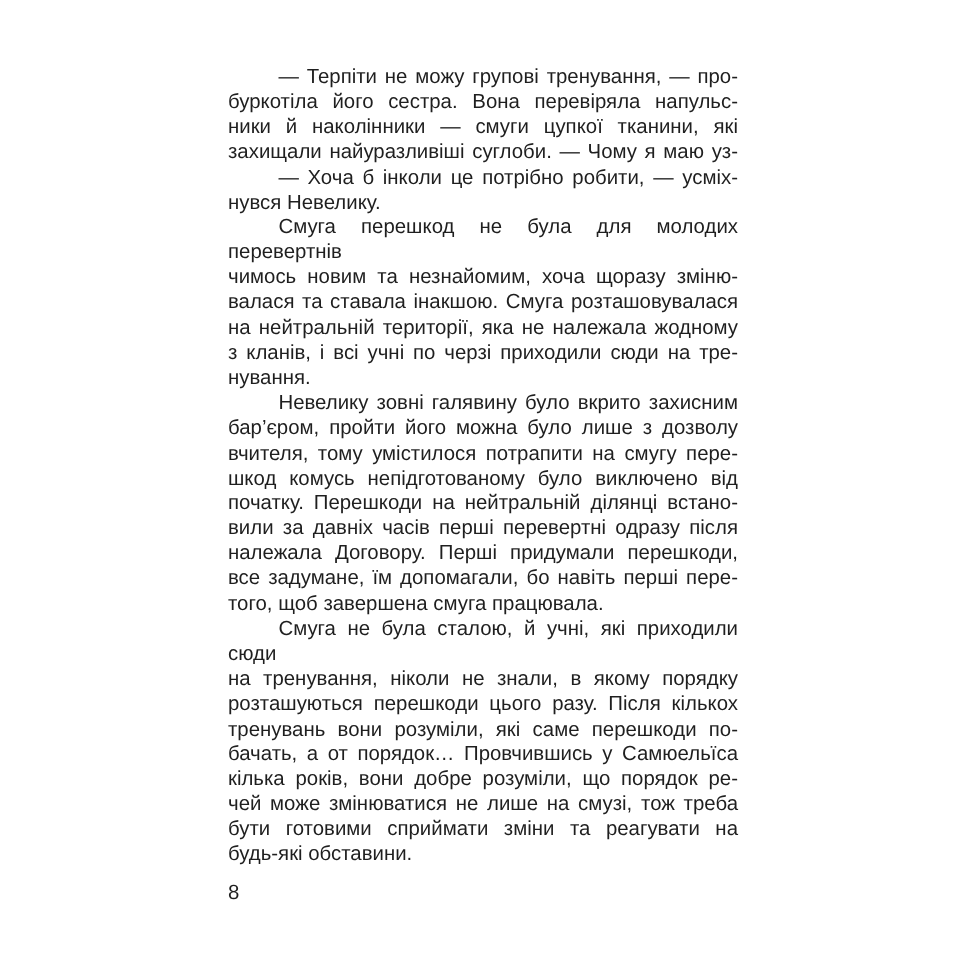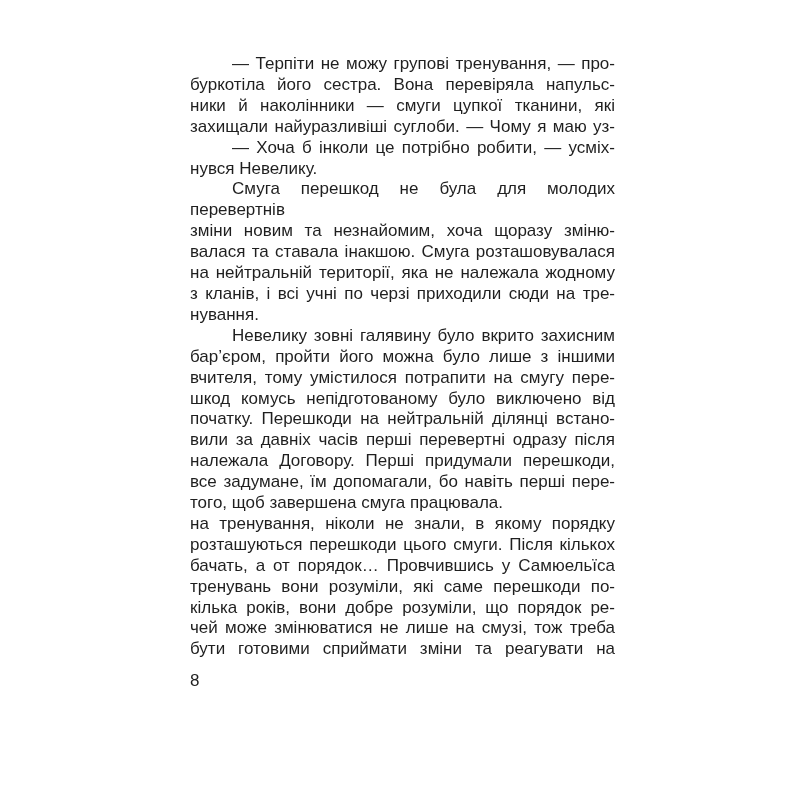--- a/index.html
+++ b/index.html
@@ -50,37 +50,39 @@
 <div class="page">
   <div class="text-block">
     <div id="paragraphs">
         <div class="line first">— Терпіти не можу групові тренування, — про-</div>
         <div class="line">буркотіла його сестра. Вона перевіряла напульс-</div>
         <div class="line">ники й наколінники — смуги цупкої тканини, які</div>
         <div class="line">захищали найуразливіші суглоби. — Чому я маю уз-</div>
         <div class="line first">— Хоча б інколи це потрібно робити, — усміх-</div>
         <div class="line para-end">нувся Невелику.</div>
         <div class="line first">Смуга перешкод не була для молодих перевертнів</div>
-        <div class="line">зміни новим та незнайомим, хоча щоразу зміню-</div>
+        <div class="line">чимось новим та незнайомим, хоча щоразу зміню-</div>
         <div class="line">валася та ставала інакшою. Смуга розташовувалася</div>
         <div class="line">на нейтральній території, яка не належала жодному</div>
         <div class="line">з кланів, і всі учні по черзі приходили сюди на тре-</div>
         <div class="line para-end">нування.</div>
         <div class="line first">Невелику зовні галявину було вкрито захисним</div>
-        <div class="line">бар’єром, пройти його можна було лише з іншими</div>
+        <div class="line">бар’єром, пройти його можна було лише з дозволу</div>
         <div class="line">вчителя, тому умістилося потрапити на смугу пере-</div>
         <div class="line">шкод комусь непідготованому було виключено від</div>
         <div class="line">початку. Перешкоди на нейтральній ділянці встано-</div>
         <div class="line">вили за давніх часів перші перевертні одразу після</div>
         <div class="line">належала Договору. Перші придумали перешкоди,</div>
         <div class="line">все задумане, їм допомагали, бо навіть перші пере-</div>
         <div class="line para-end">того, щоб завершена смуга працювала.</div>
+        <div class="line first">Смуга не була сталою, й учні, які приходили сюди</div>
         <div class="line">на тренування, ніколи не знали, в якому порядку</div>
-        <div class="line">розташуються перешкоди цього смуги. Після кількох</div>
+        <div class="line">розташуються перешкоди цього разу. Після кількох</div>
+        <div class="line">тренувань вони розуміли, які саме перешкоди по-</div>
         <div class="line">бачать, а от порядок… Провчившись у Самюельїса</div>
-        <div class="line">тренувань вони розуміли, які саме перешкоди по-</div>
         <div class="line">кілька років, вони добре розуміли, що порядок ре-</div>
         <div class="line">чей може змінюватися не лише на смузі, тож треба</div>
         <div class="line">бути готовими сприймати зміни та реагувати на</div>
+        <div class="line para-end">будь-які обставини.</div>
       </div>
     <div class="folio">8</div>
   </div>
 </div>
 
 </body></html>

